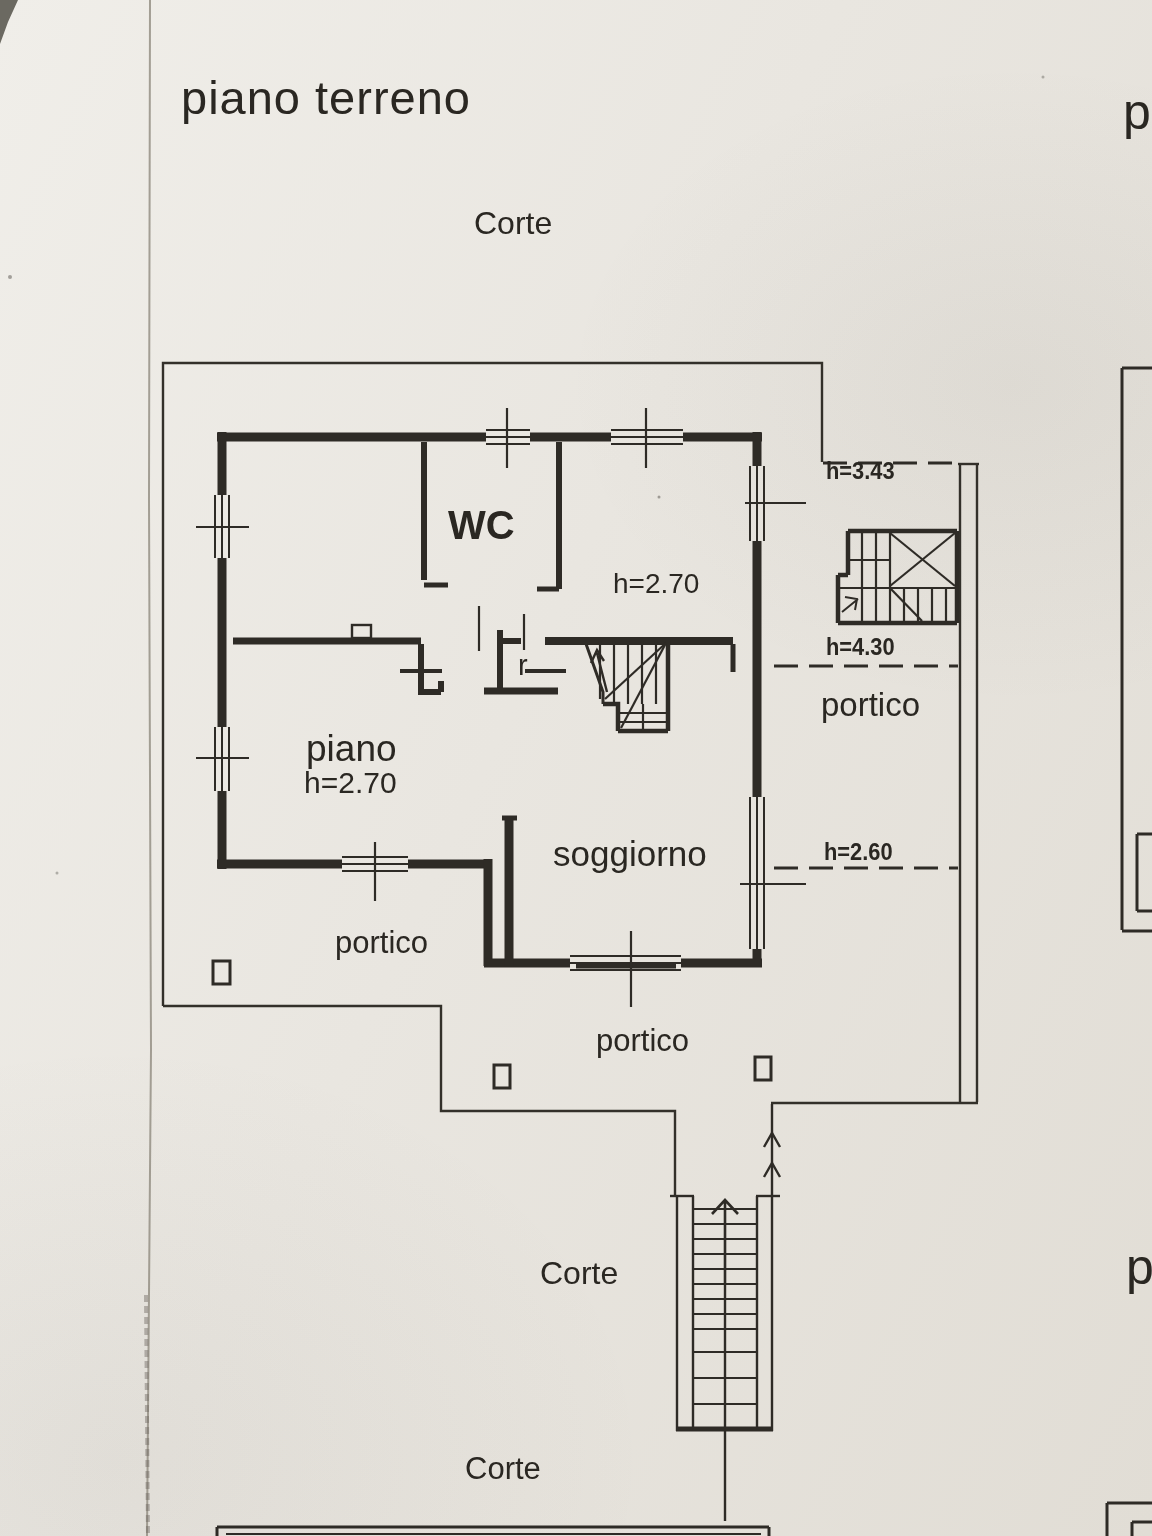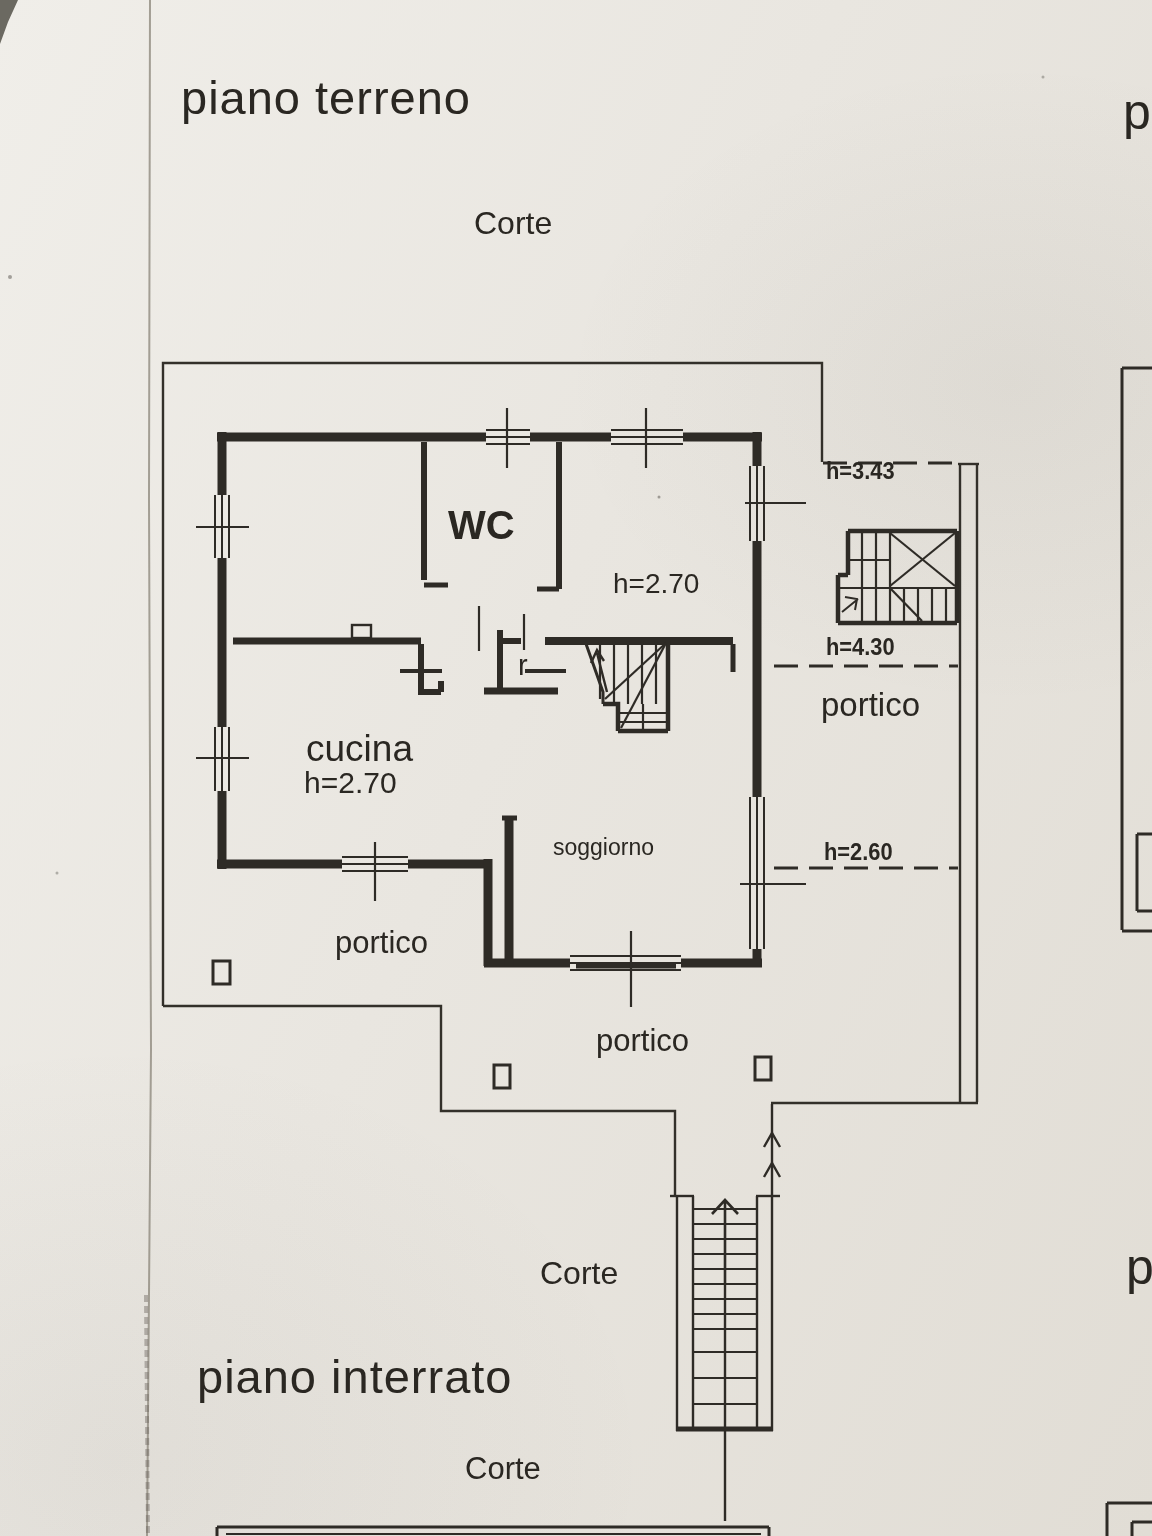--- a/index.html
+++ b/index.html
@@ -18,21 +18,21 @@
   .l-piano-terreno{left:181px;top:74px;font-size:47px;letter-spacing:1px;}
   .l-corte-top{left:474px;top:207px;font-size:32px;}
   .l-wc{left:448px;top:505px;font-size:40px;}
   .l-h-room{left:613px;top:570px;font-size:28px;}
   .l-h343{left:826px;top:460px;font-size:23px;}
   .l-h430{left:826px;top:636px;font-size:23px;}
   .l-portico-right{left:821px;top:688px;font-size:33px;}
   .l-r{left:518px;top:651px;font-size:29px;}
   .l-cucina{left:306px;top:730px;font-size:37px;}
   .l-h-cucina{left:304px;top:768px;font-size:30px;}
-  .l-soggiorno{left:553px;top:836px;font-size:23px;}
+  .l-soggiorno{left:553px;top:836px;font-size:35px;}
   .l-h260{left:824px;top:841px;font-size:23px;}
   .l-portico-left{left:335px;top:927px;font-size:31px;}
   .l-portico-bottom{left:596px;top:1025px;font-size:31px;}
   .l-corte-mid{left:540px;top:1257px;font-size:32px;}
   .l-piano-interrato{left:197px;top:1353px;font-size:47px;letter-spacing:1px;}
   .l-corte-bottom{left:465px;top:1453px;font-size:31px;}
   .l-p-top{left:1123px;top:87px;font-size:50px;}
   .l-p-bottom{left:1126px;top:1242px;font-size:50px;}
 </style>
 </head>
@@ -271,24 +271,23 @@
 </svg>
 
   <div class="label l-piano-terreno">piano terreno</div>
   <div class="label l-corte-top">Corte</div>
   <div class="label l-wc bold">WC</div>
   <div class="label l-h-room">h=2.70</div>
   <div class="label l-h343 bold cond">h=3.43</div>
   <div class="label l-h430 bold cond">h=4.30</div>
   <div class="label l-portico-right">portico</div>
   <div class="label l-r">r</div>
-  <div class="label l-cucina">cucina</div>
+  <div class="label l-cucina">piano</div>
   <div class="label l-h-cucina">h=2.70</div>
   <div class="label l-soggiorno">soggiorno</div>
   <div class="label l-h260 bold cond">h=2.60</div>
   <div class="label l-portico-left">portico</div>
   <div class="label l-portico-bottom">portico</div>
   <div class="label l-corte-mid">Corte</div>
-  <div class="label l-piano-interrato">piano interrato</div>
   <div class="label l-corte-bottom">Corte</div>
   <div class="label l-p-top">p</div>
   <div class="label l-p-bottom">p</div>
 </div>
 
 </body></html>

